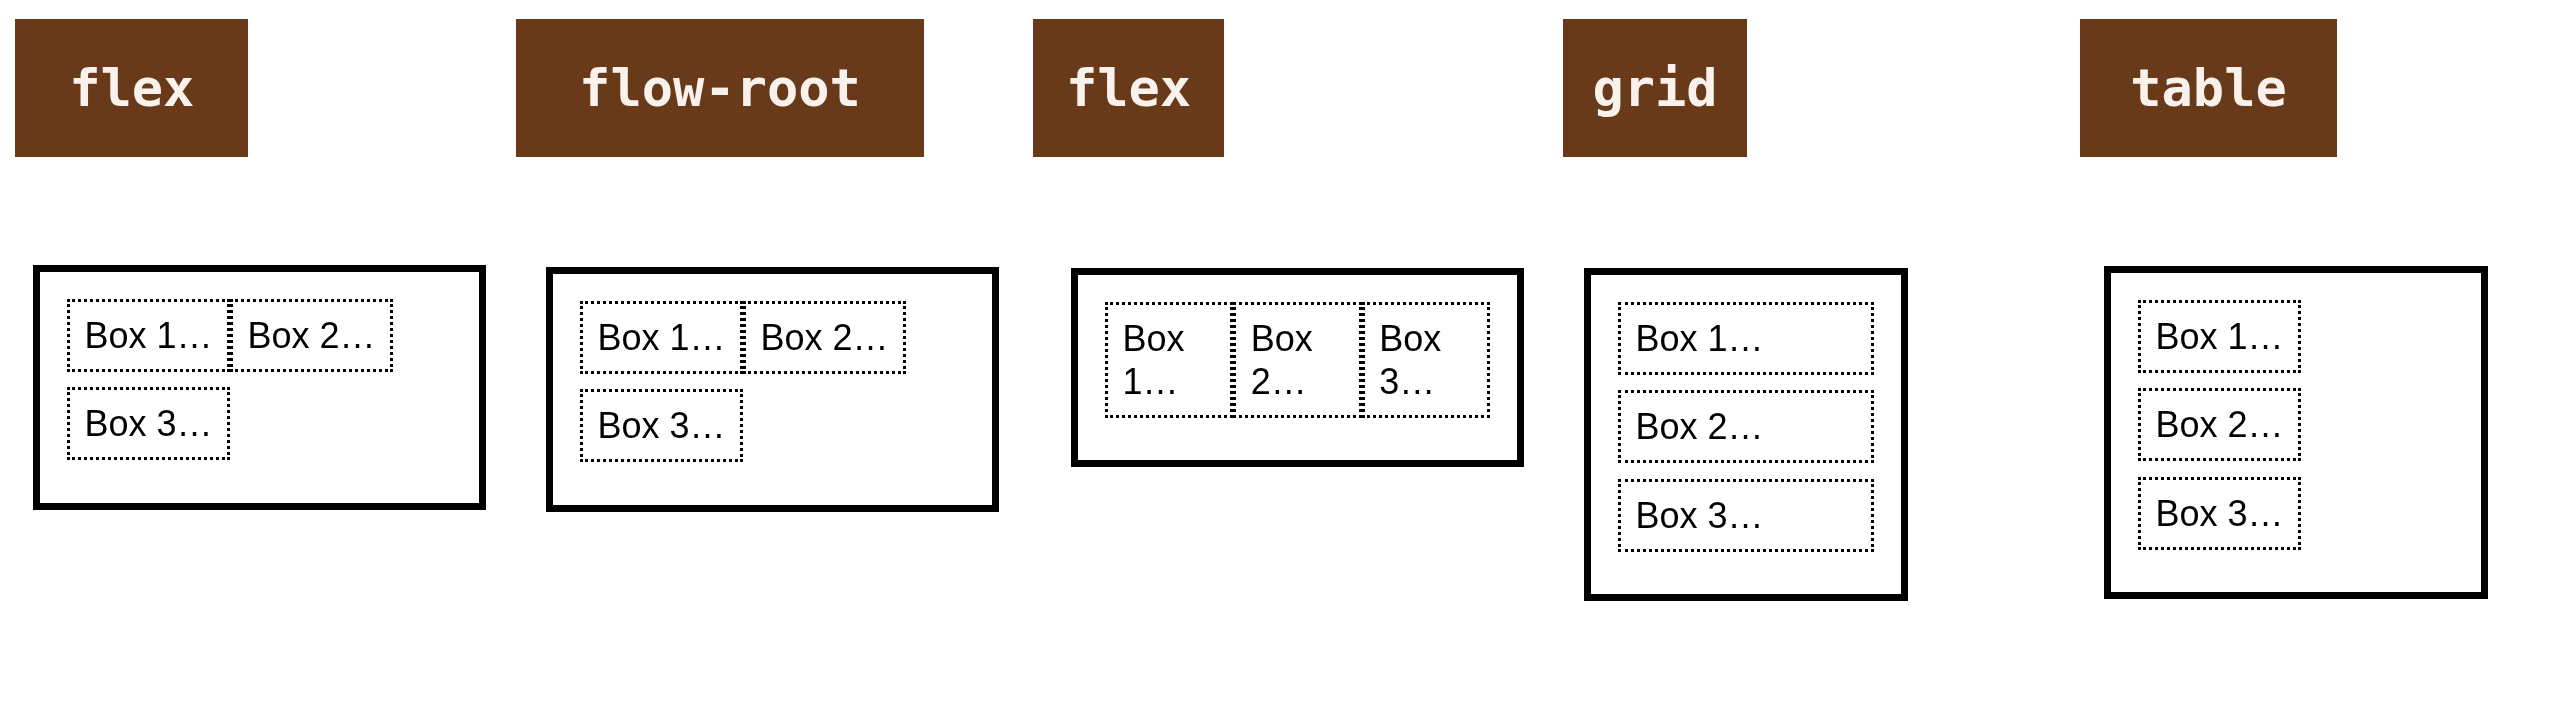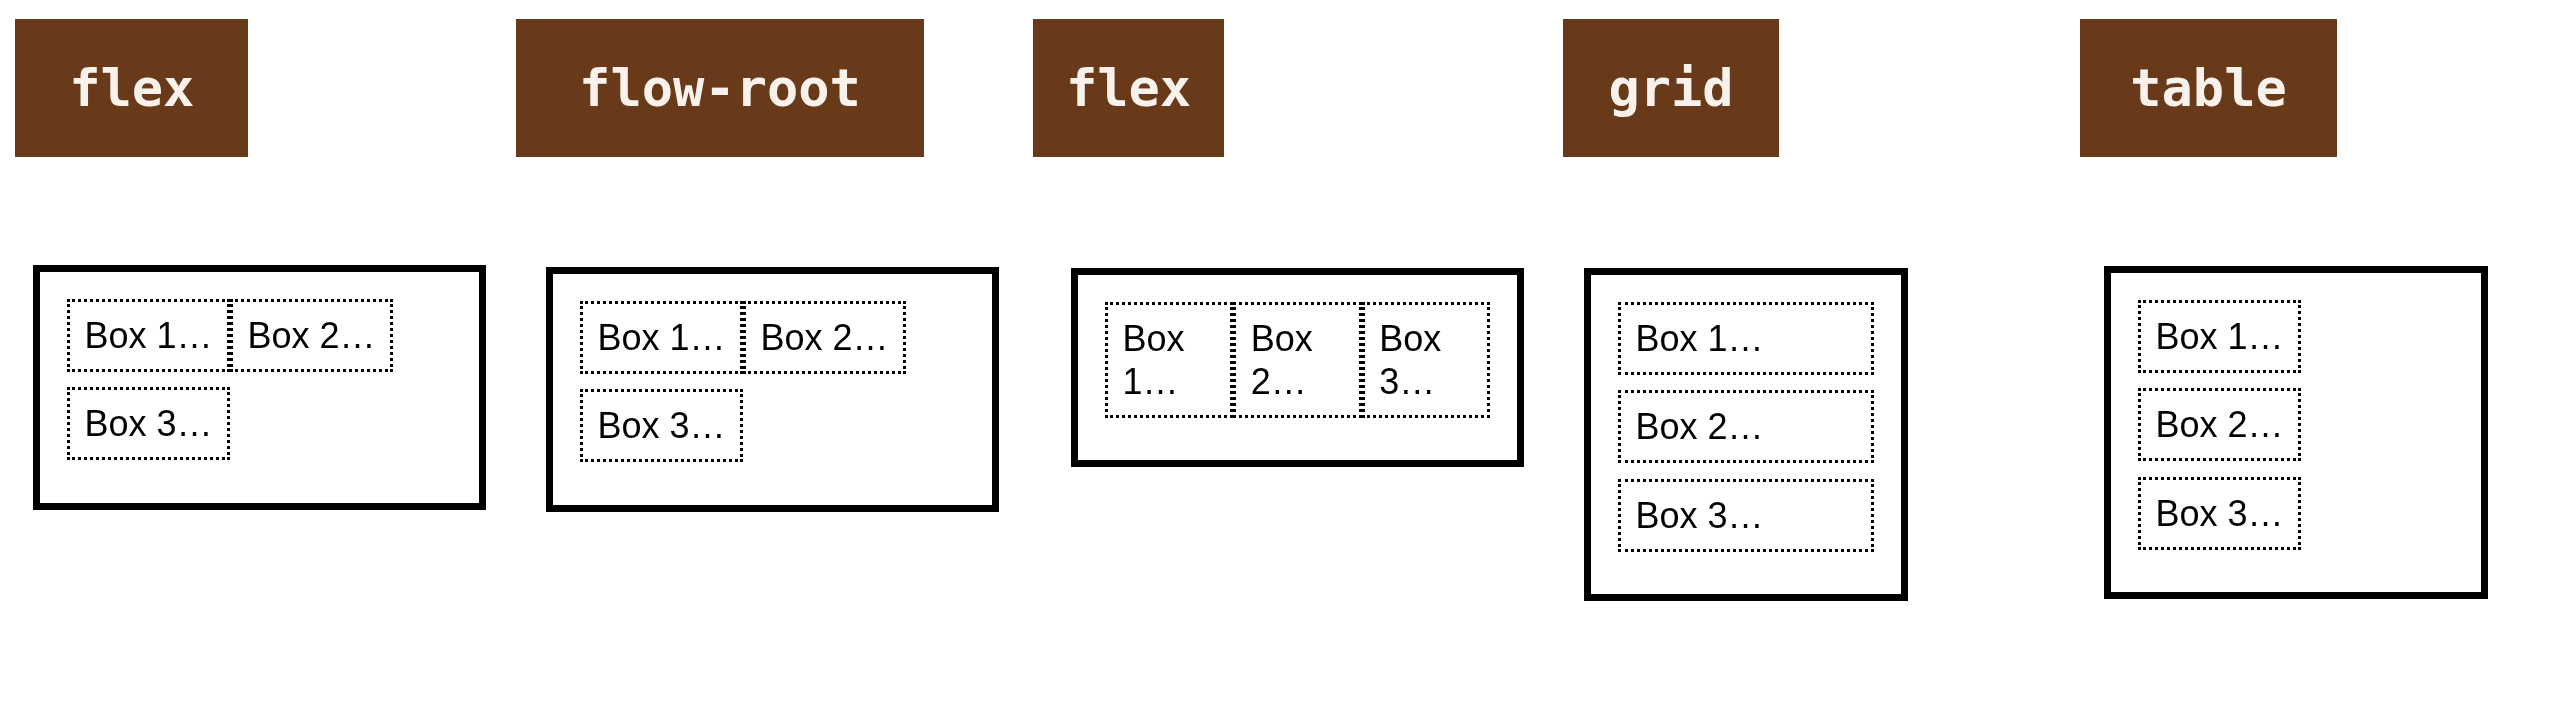--- a/index.html
+++ b/index.html
@@ -26,21 +26,21 @@
     font-weight: bold;
     font-size: 52px;
     display: flex;
     align-items: center;
     justify-content: center;
     box-sizing: border-box;
   }
   .label-flow      { left: 15.3px;   width: 233px; }
   .label-flow-root { left: 516px;  width: 408px; }
   .label-flex      { left: 1033px; width: 191px; }
-  .label-grid      { left: 1563px; width: 216px; }
+  .label-grid      { left: 1563px; width: 184px; }
   .label-table     { left: 2080px; width: 257px; }
 
   
   .container {
     position: absolute;
     box-sizing: border-box;
     border: 7.2px solid var(--border-color, #000000);
     padding: 27px;
     background: var(--page-bg, #ffffff);
   }

